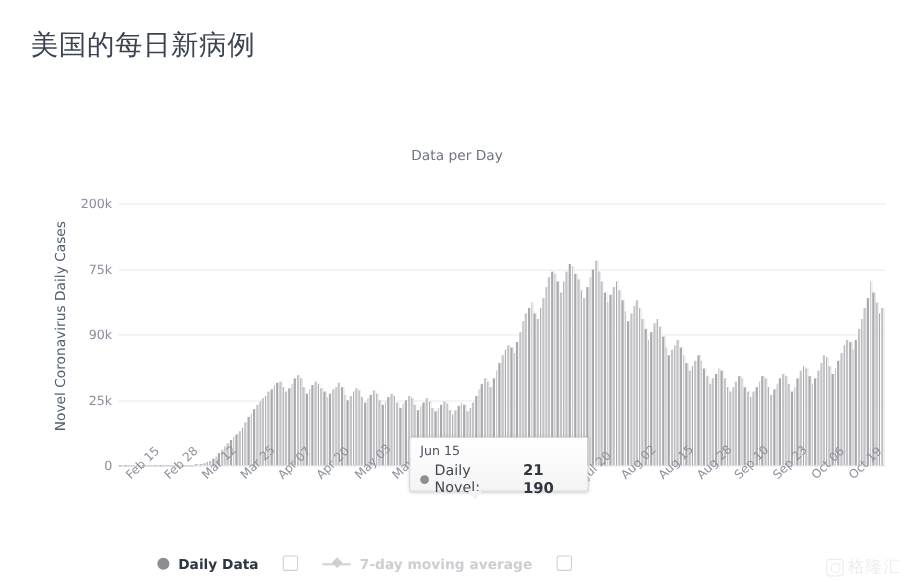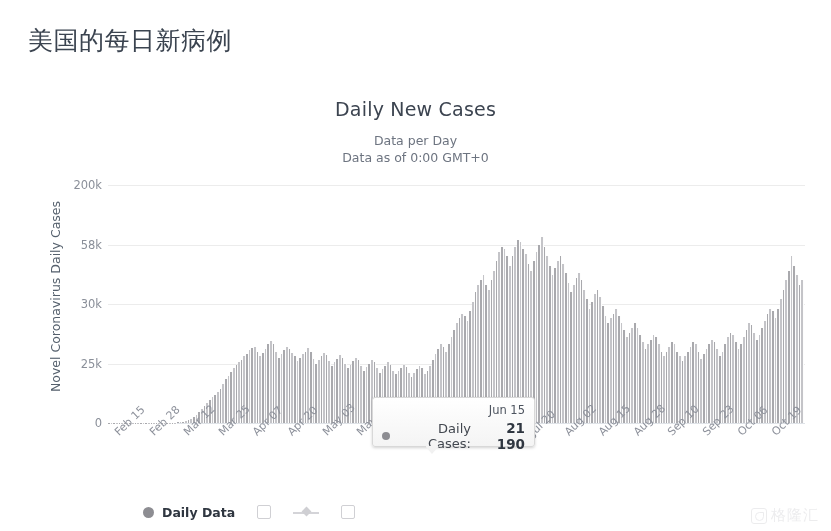--- a/index.html
+++ b/index.html
@@ -108,21 +108,20 @@
   #tooltip {
     position: absolute;
     left: 372px; top: 313px;
     width: 163px; height: 50px;
     background: linear-gradient(180deg, #ffffff 0%, #f4f4f4 100%);
     border: 1px solid #d8d8d8;
     border-radius: 3px;
     box-shadow: 0 1px 3px rgba(0,0,0,0.18);
     padding: 5px 9px 0 9px;
     z-index: 20;
-    text-align: right;
   }
   #tooltip-date { font-size: 11.5px; color: #4c535e; line-height: 15px; }
   #tooltip-row {
     display: flex; align-items: center; gap: 5px;
     margin-top: 2px;
   }
   #tooltip-dot {
     width: 8px; height: 8px; border-radius: 50%;
     background: #8d8d92; flex: none;
   }
@@ -199,31 +198,29 @@
 </style>
 </head>
 <body>
 
 <div id="page">
 
   <div id="page-title">美国的每日新病例</div>
 
   <div id="chart-card">
 
-    <div id="chart-title">Daily New Cases</div>
     <div id="chart-sub1">Data per Day</div>
-    <div id="chart-sub2">Data as of 0:00 GMT+0</div>
 
     <div id="y-axis-title">Novel Coronavirus Daily Cases</div>
 
     <div id="y-ticks">
         <div class="ytick" style="top: 238px;">0</div>
         <div class="ytick" style="top: 178.5px;">25k</div>
-        <div class="ytick" style="top: 119px;">30k</div>
-        <div class="ytick" style="top: 59.5px;">58k</div>
+        <div class="ytick" style="top: 119px;">90k</div>
+        <div class="ytick" style="top: 59.5px;">75k</div>
         <div class="ytick" style="top: 0px;">200k</div>
       </div>
 
     <div id="plot">
       <div id="gridlines">
           <div class="gridline base" style="top: 238px;"></div>
           <div class="gridline" style="top: 178.5px;"></div>
           <div class="gridline" style="top: 119px;"></div>
           <div class="gridline" style="top: 59.5px;"></div>
           <div class="gridline" style="top: 0px;"></div>
@@ -514,37 +511,38 @@
         <div class="xlab" style="left: 557.344px;">Sep 10</div>
         <div class="xlab" style="left: 591.927px;">Sep 23</div>
         <div class="xlab" style="left: 626.511px;">Oct 06</div>
         <div class="xlab" style="left: 661.095px;">Oct 19</div>
       </div>
 
     <div id="tooltip">
       <div id="tooltip-date">Jun 15</div>
       <div id="tooltip-row">
         <span id="tooltip-dot"></span>
-        <span id="tooltip-label">Daily Cases:</span>
+        <span id="tooltip-label">Daily Novel:</span>
         <span id="tooltip-value">21 190</span>
       </div>
       <div id="tooltip-arrow"></div>
     </div>
 
     <div id="legend">
 
       <div class="legend-item" id="legend-daily">
         <span class="legend-dot"></span>
         <span class="legend-label">Daily Data</span>
       </div>
 
       <span class="legend-check"></span>
 
       <div class="legend-item" id="legend-7day">
         <span class="legend-line sharp"></span>
+        <span class="legend-label muted">7-day moving average</span>
       </div>
       <span class="legend-check"></span>
 
     </div>
 
     <div id="watermark">
       <span id="watermark-logo"></span>
       <span id="watermark-text">格隆汇</span>
     </div>
 

